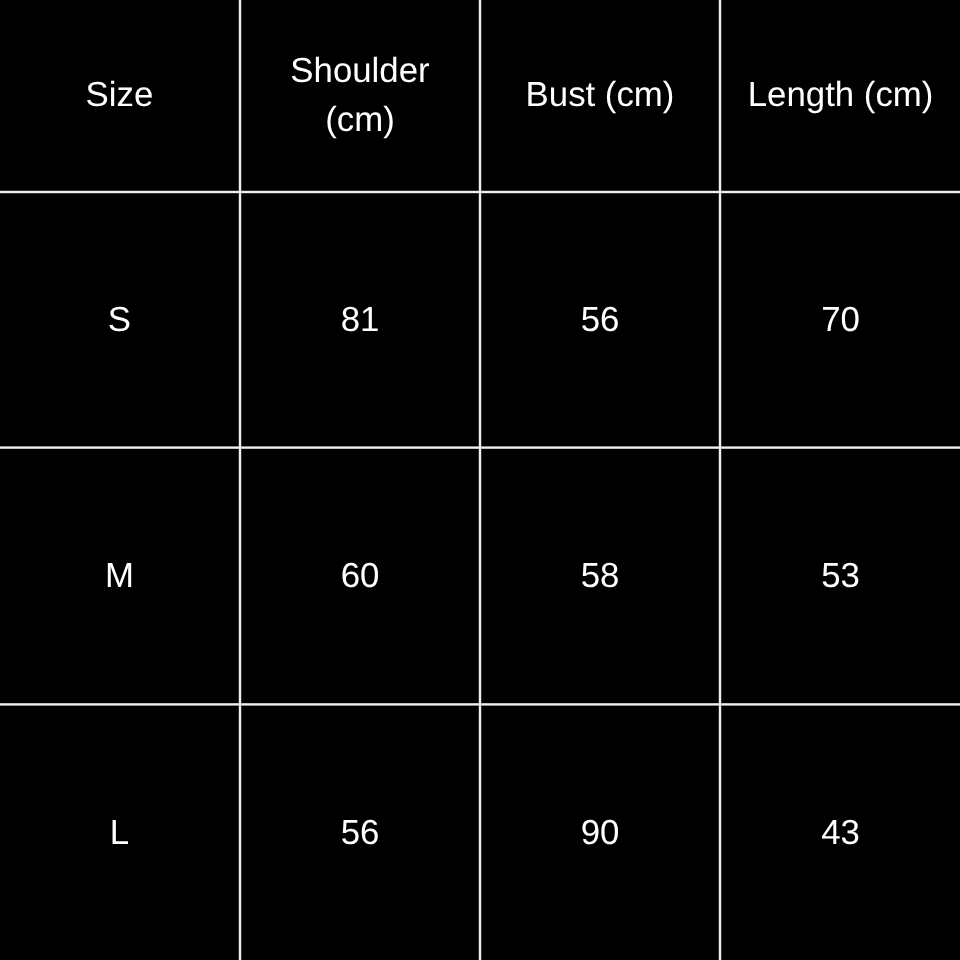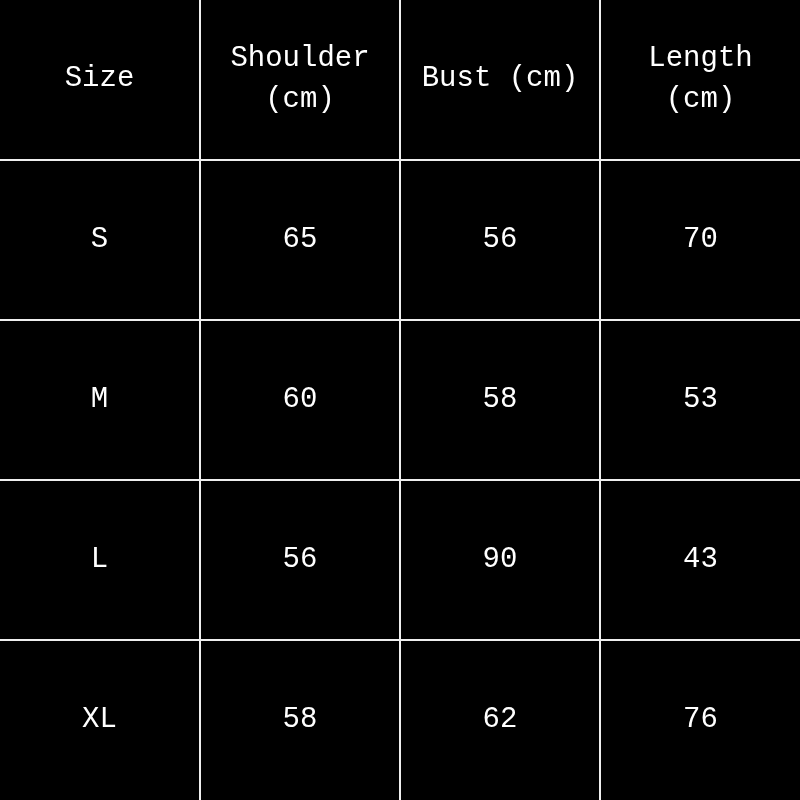--- a/index.html
+++ b/index.html
@@ -8,21 +8,20 @@
     width: 800px;
     height: 800px;
     background: #000000;
     overflow: hidden;
     font-family: "Liberation Sans", sans-serif;
   }
   .chart-wrap {
     width: 800px;
     height: 590px;
     background: #701a75;
-    font-family: Liberation Mono, monospace;
   }
   table.size-chart {
     width: 800px;
     height: 800px;
     border-collapse: collapse;
     border-style: hidden; 
     table-layout: fixed;
   }
   table.size-chart td,
   table.size-chart th {
@@ -59,37 +58,31 @@
       <tr>
         <th>Size</th>
         <th>Shoulder (cm)</th>
         <th>Bust (cm)</th>
         <th>Length (cm)</th>
       </tr>
     </thead>
     <tbody>
       <tr>
         <td>S</td>
-        <td>65</td>
+        <td>81</td>
         <td>56</td>
         <td>70</td>
       </tr>
       <tr>
         <td>M</td>
         <td>60</td>
         <td>58</td>
         <td>53</td>
       </tr>
       <tr>
         <td>L</td>
         <td>56</td>
         <td>90</td>
         <td>43</td>
       </tr>
-      <tr>
-        <td>XL</td>
-        <td>58</td>
-        <td>62</td>
-        <td>76</td>
-      </tr>
     </tbody>
   </table>
 </div>
 
 </body></html>

